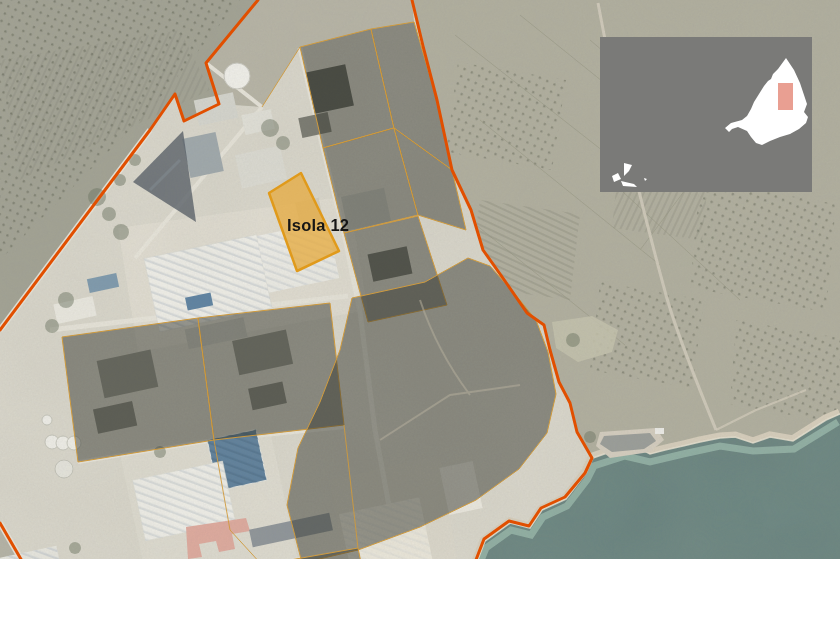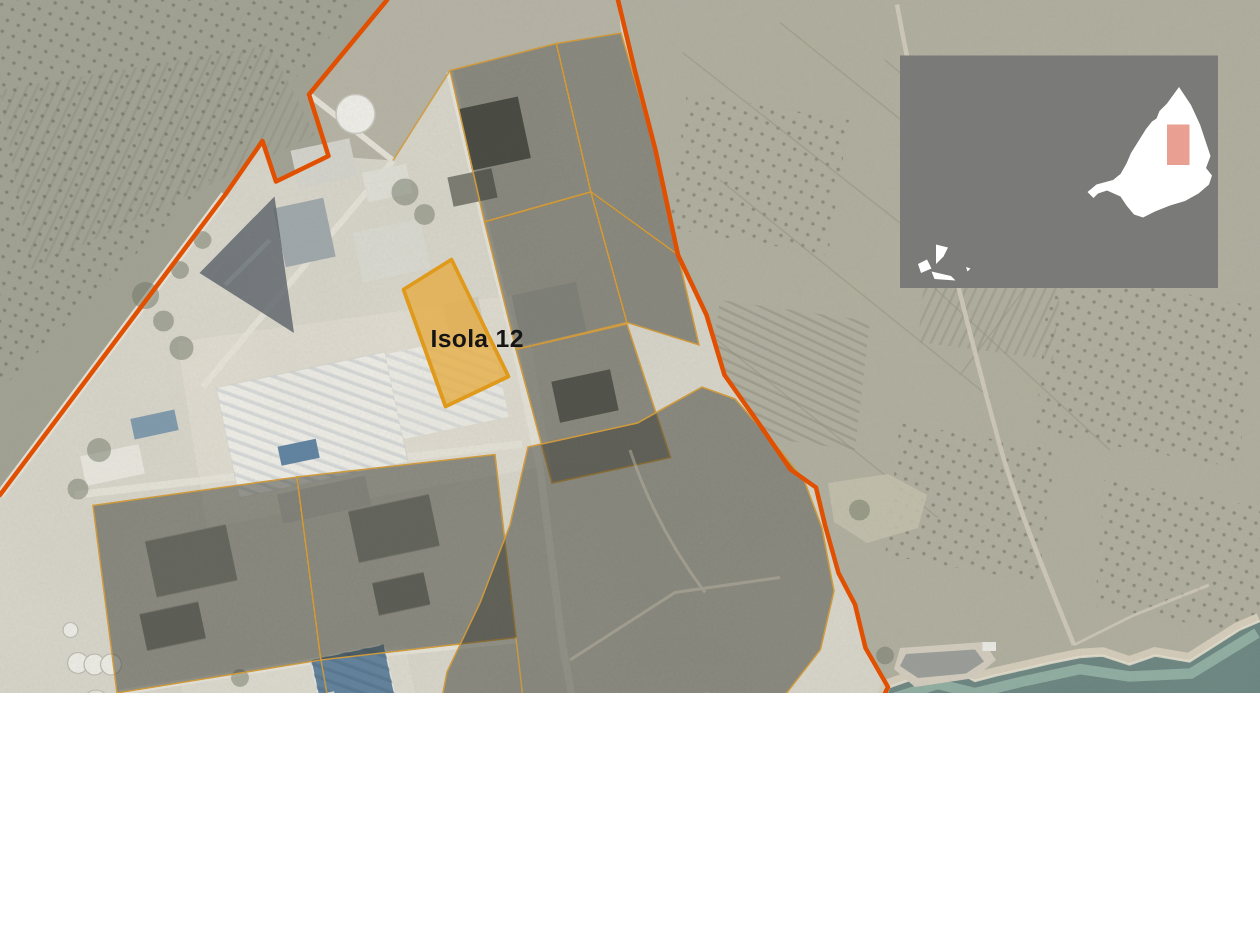--- a/index.html
+++ b/index.html
@@ -1,16 +1,16 @@
 <!DOCTYPE html>
 <html><head>
 <meta charset="utf-8">
 <style>
   html,body{margin:0;padding:0;background:#ffffff;}
-  .stage{position:relative;width:840px;height:462px;overflow:hidden;
+  .stage{position:relative;width:840px;height:559px;overflow:hidden;
          font-family:"Liberation Sans",sans-serif;text-align:right;}
   svg{display:block;}
   .parcel-label{font-family:"Liberation Sans","DejaVu Sans",sans-serif;
                 font-size:16.5px;font-weight:bold;letter-spacing:.2px;}
 </style>
 </head>
 <body>
 
 <div class="stage">
 <svg width="840" height="630" viewBox="0 0 840 630">

